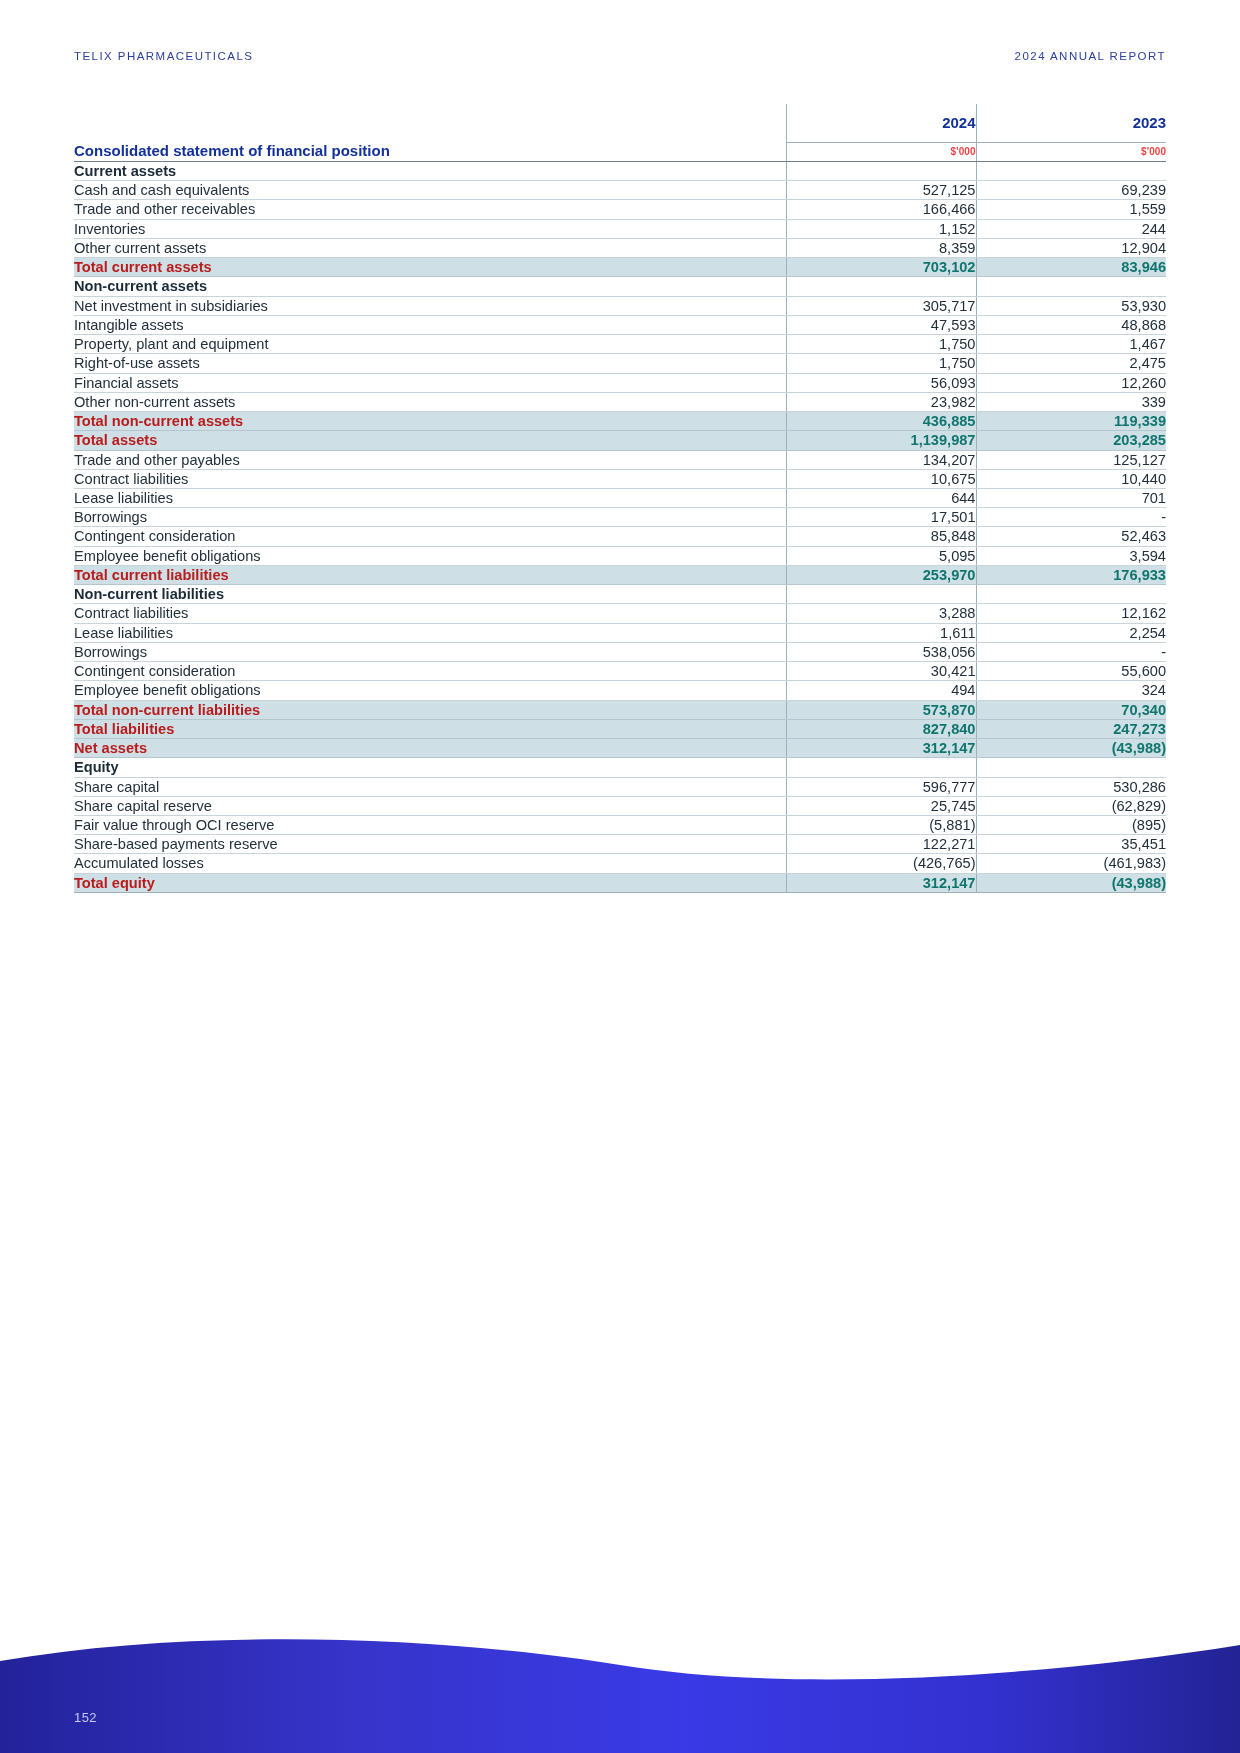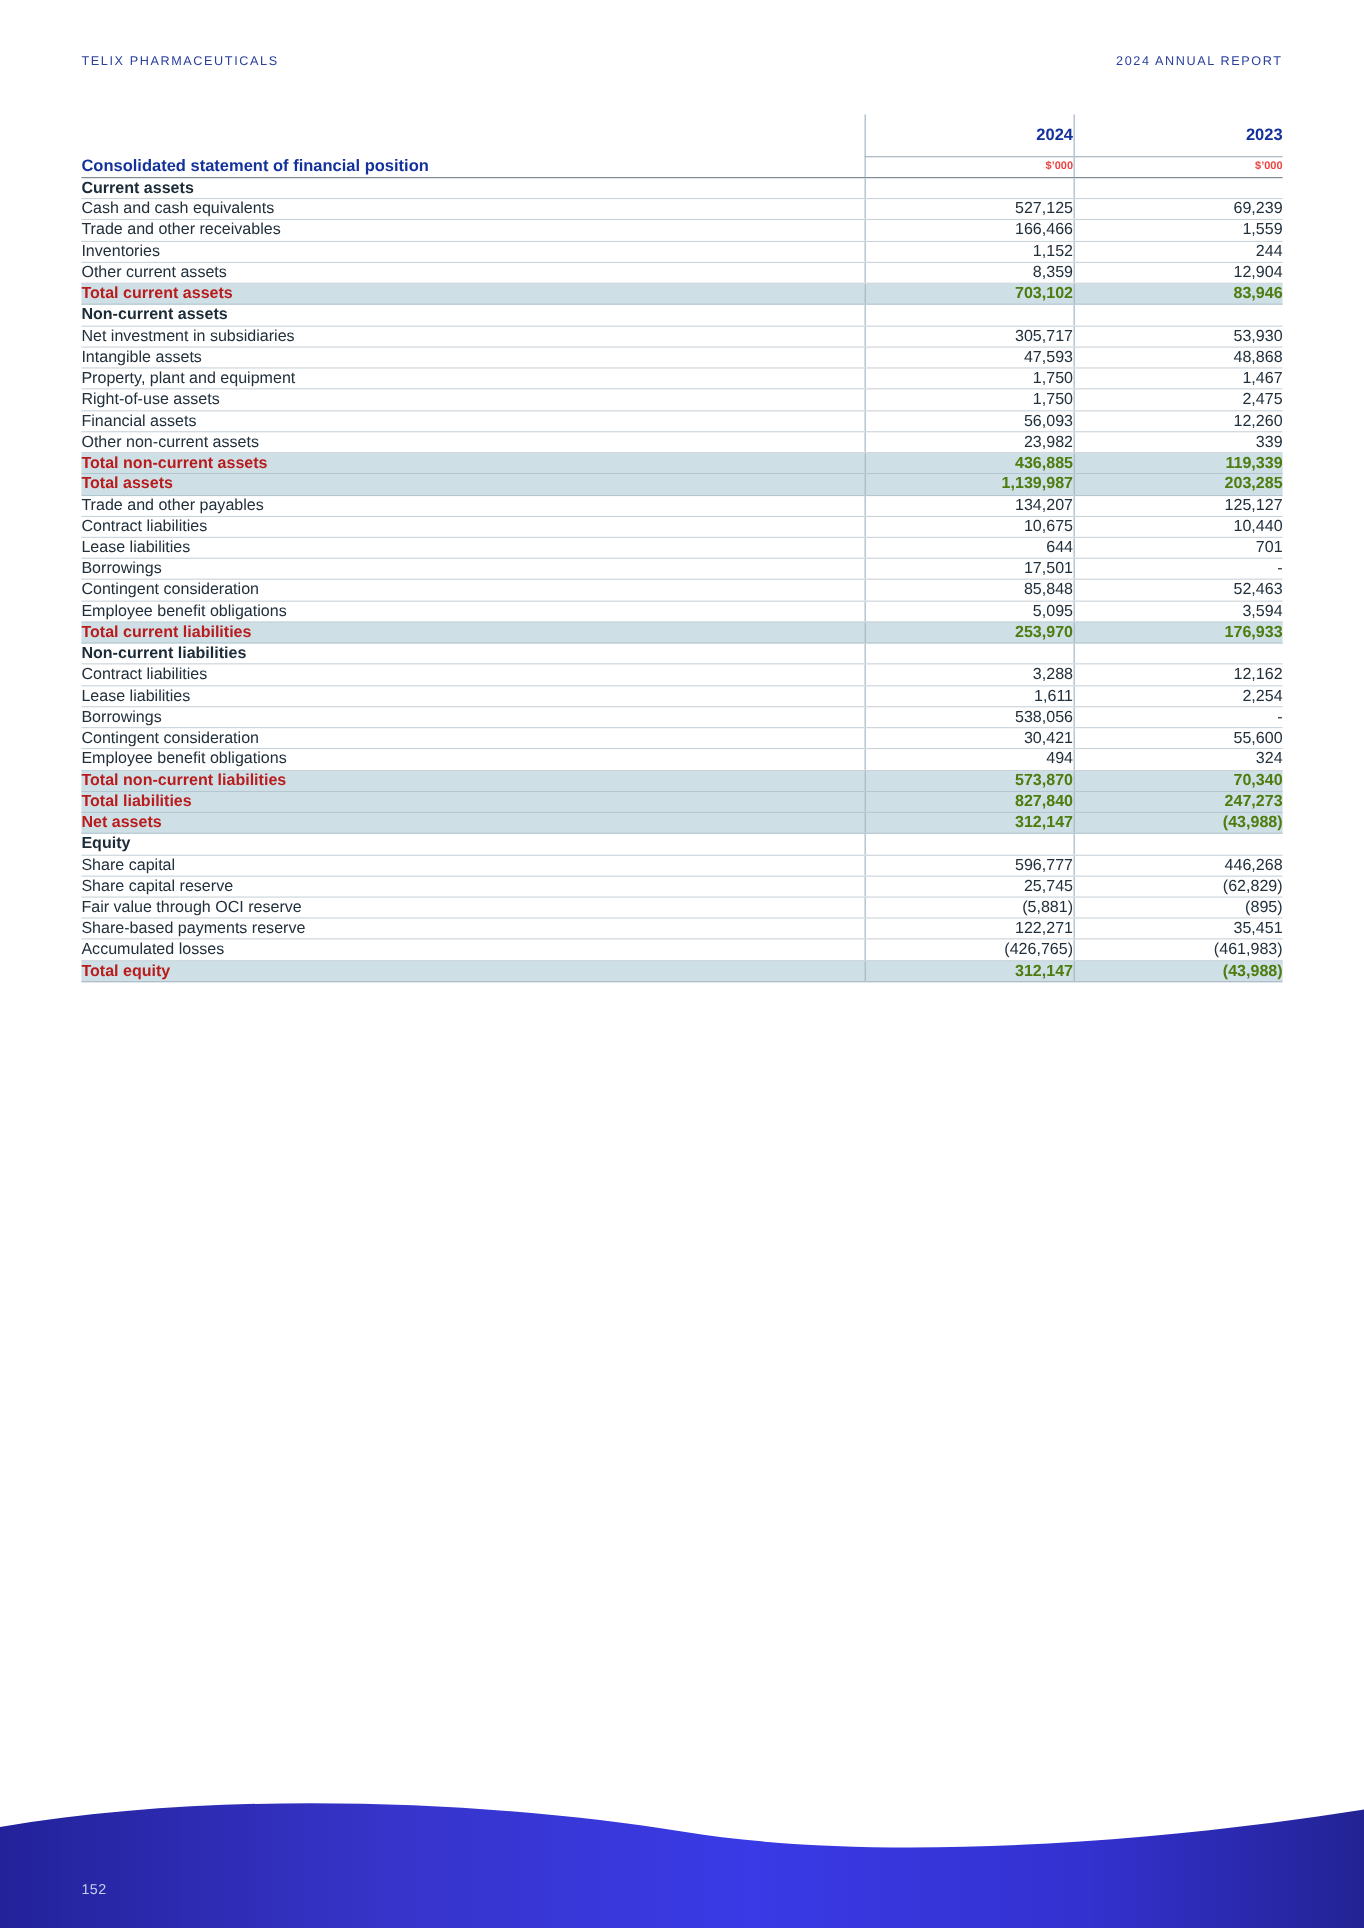--- a/index.html
+++ b/index.html
@@ -108,21 +108,21 @@
   tr.total td {
     background: #cfdfe6;
     border-bottom: 1px solid #b4c7d0;
   }
   tr.total .cell-label {
     font-weight: bold;
     color: #b91c1c;
   }
   tr.total .cell-num {
     font-weight: bold;
-    color: #4d7c0f;
+    color: #0f766e;
   }
 
   
   td.vl-left  { border-left: 1px solid #9fb0bd; }
   td.vl-right { border-left: 1px solid #9fb0bd; }
 
   
   tr.lastrow td { border-bottom: 1px solid #9fb0bd; }
 
   
@@ -328,21 +328,21 @@
           <td class="cell-num vl-right">(43,988)</td>
         </tr>
         <tr class="brow section">
           <td class="cell-label">Equity</td>
           <td class="cell-num vl-left"></td>
           <td class="cell-num vl-right"></td>
         </tr>
         <tr class="brow">
           <td class="cell-label">Share capital</td>
           <td class="cell-num vl-left">596,777</td>
-          <td class="cell-num vl-right">446,268</td>
+          <td class="cell-num vl-right">530,286</td>
         </tr>
         <tr class="brow">
           <td class="cell-label">Share capital reserve</td>
           <td class="cell-num vl-left">25,745</td>
           <td class="cell-num vl-right">(62,829)</td>
         </tr>
         <tr class="brow">
           <td class="cell-label">Fair value through OCI reserve</td>
           <td class="cell-num vl-left">(5,881)</td>
           <td class="cell-num vl-right">(895)</td>

